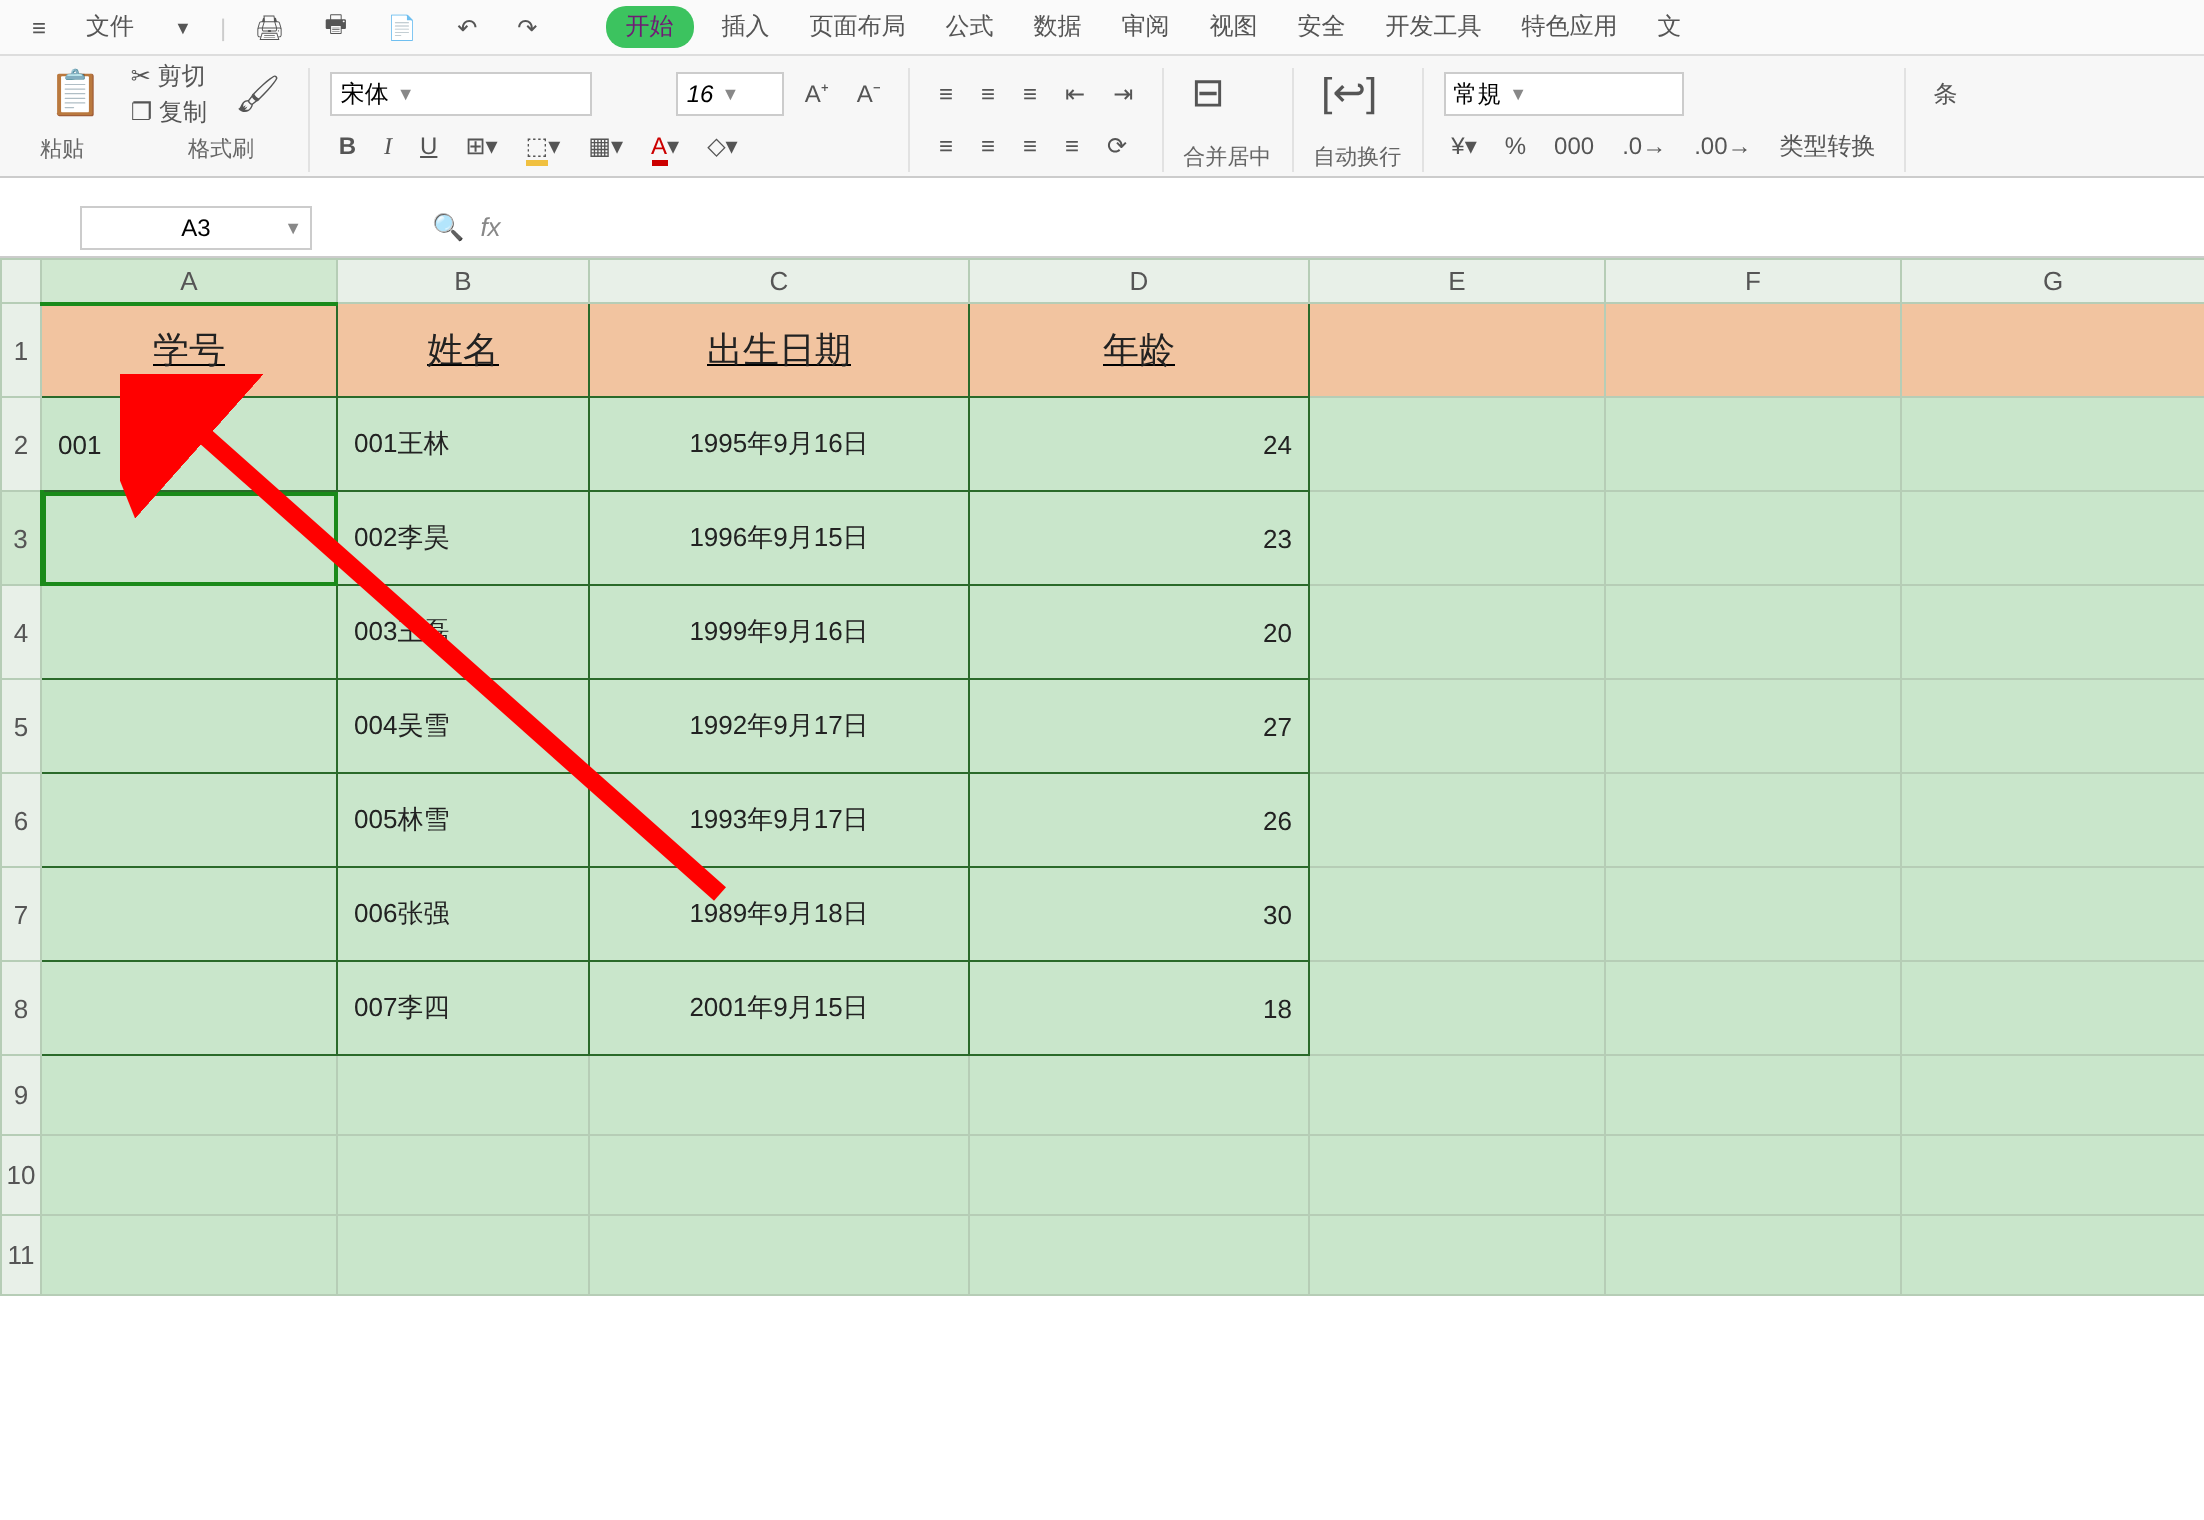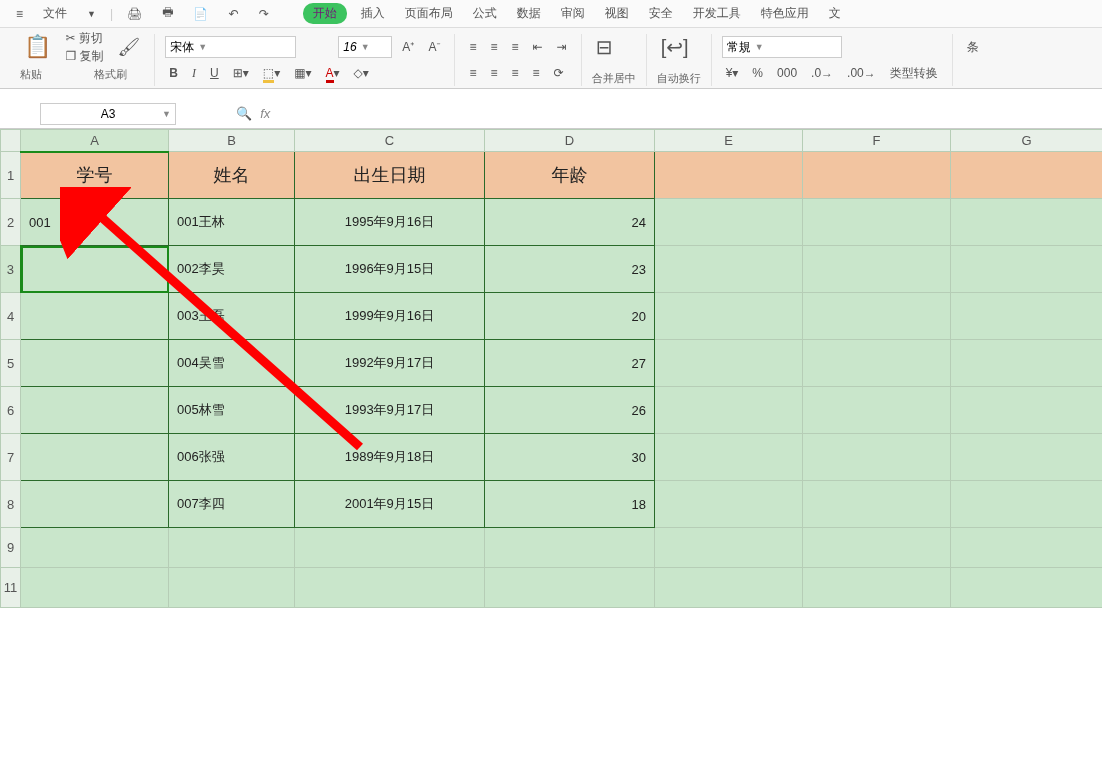--- a/index.html
+++ b/index.html
@@ -14,37 +14,37 @@
 .rgroup { display: flex; flex-direction: column; justify-content: space-between; border-right: 1px solid #e2e2e2; padding: 0 10px; }
 .rgroup:last-child { border-right:none; }
 .rrow { display: flex; align-items: center; gap: 6px; height: 26px; }
 .rbtn { font-size: 12px; color: #555; padding: 2px 4px; cursor: pointer; line-height: 1; }
 .combo { display: inline-flex; align-items: center; border: 1px solid #ccc; background: #fff; height: 22px; font-size: 12px; padding: 0 4px; }
 .combo .arrow { font-size: 9px; color:#888; margin-left:4px; }
 .biglabel { font-size: 11px; color: #666; text-align:center; margin-top:2px; }
 
 
 .fbar { display: flex; align-items: center; gap: 0; border-bottom: 1px solid #ccc; background: #fff; height: 30px; margin-top:10px; }
-.namebox { width: 136px; border: 1px solid #ccc; margin: 2px 0 2px 40px; height: 22px; display: flex; align-items: center; justify-content:center; font-size: 12px; position:relative; }
+.namebox { width: 116px; border: 1px solid #ccc; margin: 2px 0 2px 40px; height: 22px; display: flex; align-items: center; justify-content:center; font-size: 12px; position:relative; }
 .namebox .arrow { position:absolute; right:4px; font-size:9px; color:#888; }
 .fxarea { display:flex; align-items:center; gap:8px; margin-left:60px; font-size:13px; color:#888; }
 .fxinput { flex:1; }
 
 
 .sheet-wrap { background: #c9e6cb; position: relative; }
 .gridtbl { border-collapse: collapse; table-layout: fixed; width: 100%; }
 .gridtbl th, .gridtbl td { border: 1px solid #b6cdb6; padding: 0; position:relative; }
 .colhdr { background: #e8f0e8; font-size: 13px; color: #555; font-weight: normal; text-align: center; height: 22px; }
 .rowhdr { background: #e8f0e8; font-size: 13px; color: #555; width: 20px; text-align: center; }
 .corner { background: #e8f0e8; width: 20px; }
 
 .datacell { height: 47px; }
 .celltext { padding: 4px 8px; font-size: 13px; color: #222; }
 .hdrrow .celltext { display:flex; justify-content:center; align-items:center; height:100%; font-size:18px; }
-.hdrrow td.datacell { background: #f2c4a0; }
+.hdrrow td.datacell { background: #f2c4a0; text-decoration: underline; }
 .boxed { border: 1.5px solid #2a6a2a !important; }
 .boxed .celltext { }
 .align-r .celltext { text-align: right; }
 .align-c .celltext { text-align: center; }
 .align-l .celltext { text-align: left; }
 .selcell { outline: 2px solid #1a8a1a; outline-offset: -2px; }
 .emptyrow .datacell { height: 40px; }
 
 
 .arrow-anno { position: absolute; left: 60px; top: 58px; pointer-events: none; }
@@ -357,20 +357,30 @@
           <td class="rowhdr">9</td>
           <td class="datacell"></td>
           <td class="datacell"></td>
           <td class="datacell"></td>
           <td class="datacell"></td>
           <td class="datacell"></td>
           <td class="datacell"></td>
           <td class="datacell"></td>
         </tr>
   <tr class="emptyrow">
+          <td class="rowhdr">10</td>
+          <td class="datacell"></td>
+          <td class="datacell"></td>
+          <td class="datacell"></td>
+          <td class="datacell"></td>
+          <td class="datacell"></td>
+          <td class="datacell"></td>
+          <td class="datacell"></td>
+        </tr>
+  <tr class="emptyrow">
           <td class="rowhdr">11</td>
           <td class="datacell"></td>
           <td class="datacell"></td>
           <td class="datacell"></td>
           <td class="datacell"></td>
           <td class="datacell"></td>
           <td class="datacell"></td>
           <td class="datacell"></td>
         </tr>
 </tbody>

